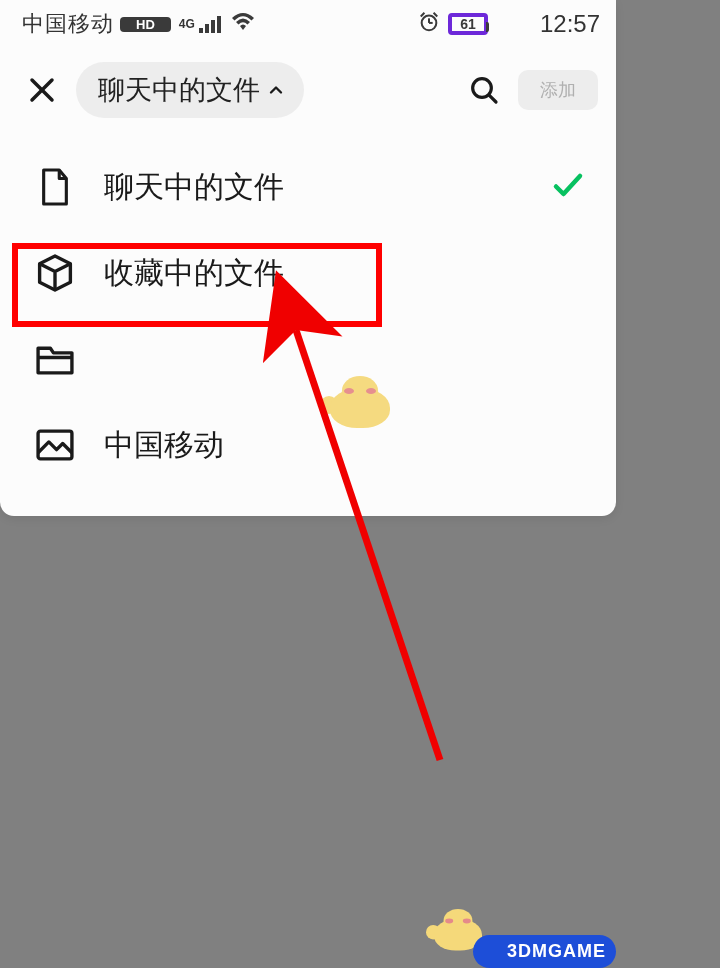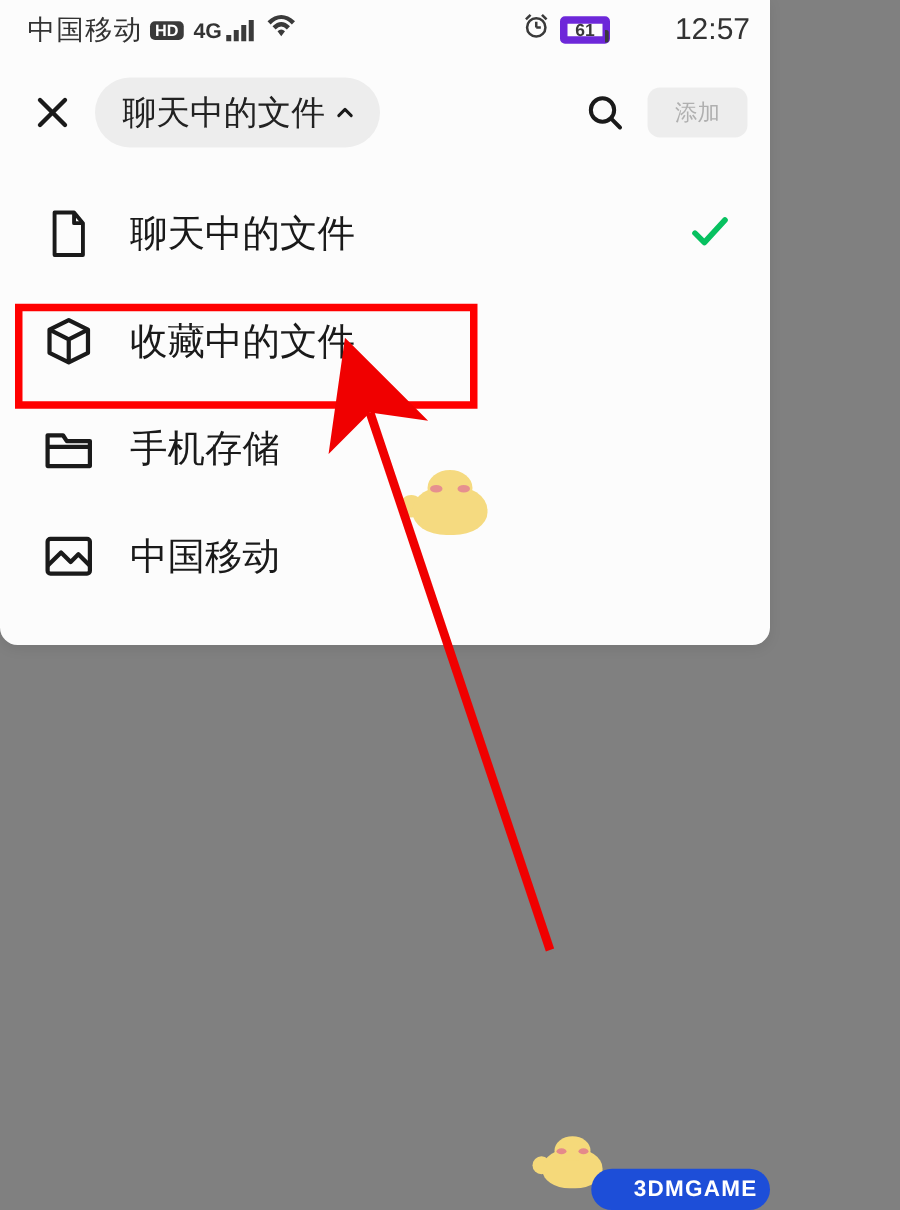--- a/index.html
+++ b/index.html
@@ -4,30 +4,30 @@
   <style>
     * { margin: 0; padding: 0; box-sizing: border-box; }
     html, body { width: 720px; height: 968px; font-family: -apple-system, "PingFang SC", "Microsoft YaHei", sans-serif; background: #808080; overflow: hidden; position: relative; }
     .screen { width: 616px; height: 968px; position: relative; background: #808080; }
     .panel { position: absolute; top: 0; left: 0; right: 0; background: #fcfcfc; border-radius: 0 0 14px 14px; box-shadow: 0 3px 10px rgba(0,0,0,0.08); }
 
     
     .status-bar { height: 48px; display: flex; align-items: center; padding: 0 16px 0 22px; font-size: 20px; color: #333; }
     .status-left { display: flex; align-items: center; gap: 6px; }
     .carrier { font-size: 22px; letter-spacing: 1px; }
-    .hd-badge { background: #3a3a3a; color: #fff; font-size: 13px; font-weight: 700; border-radius: 4px; padding: 1px 4px; line-height: 1; text-align: right; }
-    .net-4g { font-size: 17px; font-weight: 700; line-height: 1; margin-left: 2px; }
+    .hd-badge { background: #3a3a3a; color: #fff; font-size: 13px; font-weight: 700; border-radius: 4px; padding: 1px 16px; line-height: 1; text-align: right; }
+    .net-4g { font-size: 12px; font-weight: 700; line-height: 1; margin-left: 2px; }
     .signal-bars { display: inline-flex; align-items: flex-end; gap: 2px; height: 18px; margin-left: -2px; }
     .signal-bars span { width: 4px; background: #3a3a3a; }
     .signal-bars span:nth-child(1){height:5px} .signal-bars span:nth-child(2){height:9px}
     .signal-bars span:nth-child(3){height:13px} .signal-bars span:nth-child(4){height:17px}
     .wifi { margin-left: 4px; }
     .status-right { margin-left: auto; display: flex; align-items: center; gap: 8px; }
     .battery-wrap { display: flex; align-items: center; }
-    .battery-body { width: 40px; height: 22px; border: 6px solid #6d28d9; border-radius: 4px; position: relative; display:flex; align-items:center; justify-content:center; }
+    .battery-body { width: 40px; height: 22px; border: 4px solid #6d28d9; border-radius: 4px; position: relative; display:flex; align-items:center; justify-content:center; }
     .battery-body::after { content:""; position:absolute; right:-5px; top:5px; width:3px; height:10px; background:#3a3a3a; border-radius: 0 2px 2px 0; }
     .battery-pct { font-size: 14px; font-weight:600; color:#3a3a3a; }
     .clock { font-size: 24px; font-weight: 400; color:#333;margin-left:44px; }
 
     
     .header { display: flex; align-items: center; padding: 14px 18px 22px 22px; gap: 14px; }
     .hicon { width: 40px; height: 40px; display:flex; align-items:center; justify-content:center; color:#1a1a1a; }
     .chip { background: #ededed; border-radius: 999px; padding: 10px 18px 10px 22px; display:flex; align-items:center; gap: 6px; }
     .chip-text { font-size: 27px; color: #222; }
     .header-spacer { flex: 1; }
@@ -147,21 +147,20 @@
         </span>
         <span class="menu-label">收藏中的文件</span>
       </div>
 
       <div class="menu-item">
         <span class="icon-slot">
           <svg width="40" height="34" viewBox="0 0 26 22">
               <path d="M2 4 H10 L12 7 H24 V20 H2 Z M2 10 H24" fill="none" stroke="#1a1a1a" stroke-width="2.2" stroke-linejoin="round"></path>
             </svg>
         </span>
-        <span class="menu-label">手机存储</span>
       </div>
 
       <div class="menu-item">
         <span class="icon-slot">
           <svg width="40" height="34" viewBox="0 0 26 22">
               <rect x="2" y="2" width="22" height="18" rx="1.5" fill="none" stroke="#1a1a1a" stroke-width="2.2"></rect>
               <polyline points="2,16 9,9 14,14 18,10 24,16" fill="none" stroke="#1a1a1a" stroke-width="2.2" stroke-linejoin="round"></polyline>
             </svg>
         </span>
         <span class="menu-label">中国移动</span>

